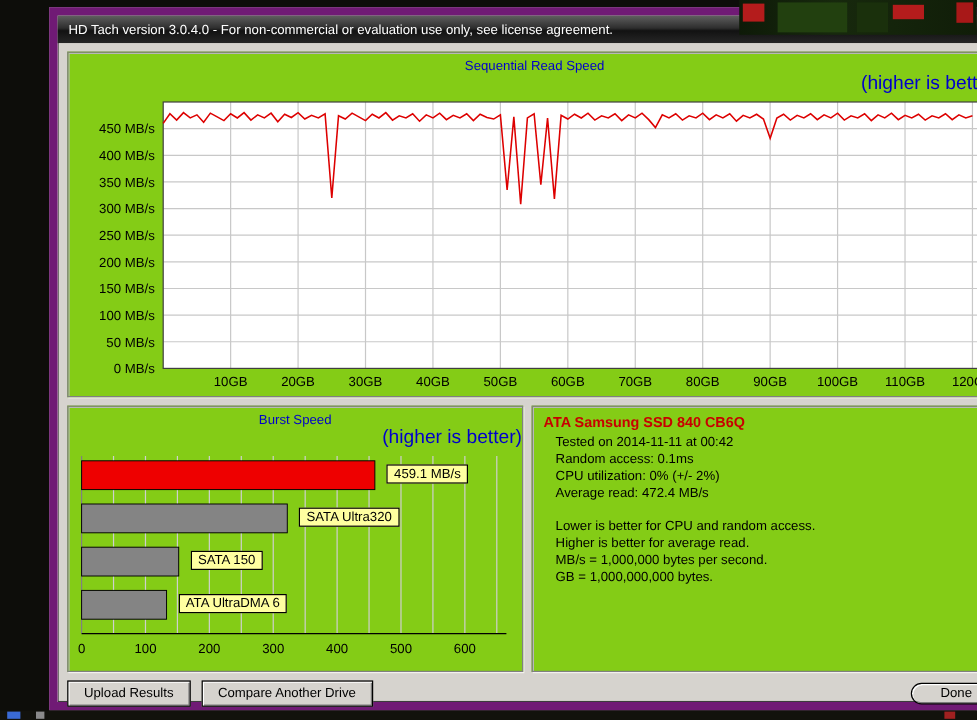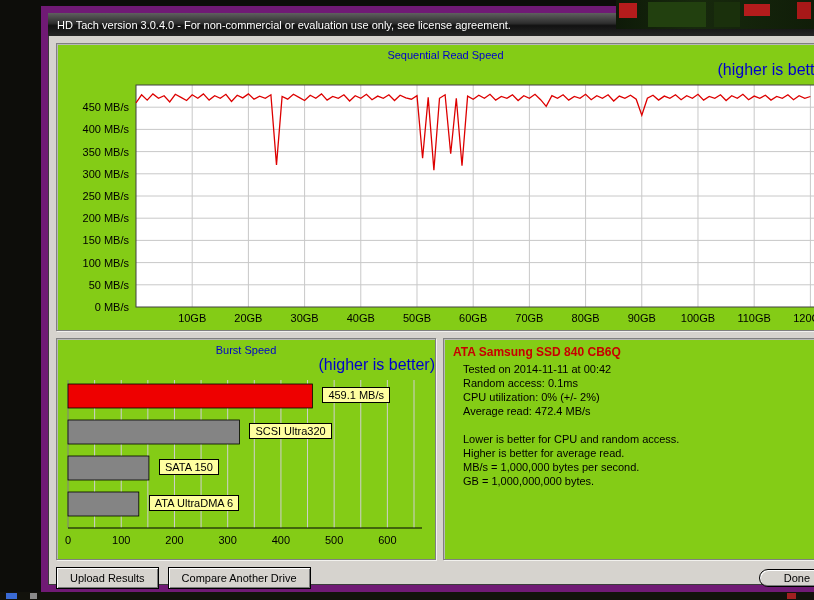--- a/index.html
+++ b/index.html
@@ -153,21 +153,21 @@
               <rect x="6" y="78" width="80.91076923076923" height="24" fill="#848484" stroke="#000" stroke-width="0.8"></rect>
               <rect x="6" y="114" width="70.79692307692308" height="24" fill="#848484" stroke="#000" stroke-width="0.8"></rect>
               <text x="6" y="166" text-anchor="middle" font-size="11" fill="#000">0</text>
               <text x="59.23076923076923" y="166" text-anchor="middle" font-size="11" fill="#000">100</text>
               <text x="112.46153846153847" y="166" text-anchor="middle" font-size="11" fill="#000">200</text>
               <text x="165.6923076923077" y="166" text-anchor="middle" font-size="11" fill="#000">300</text>
               <text x="218.92307692307693" y="166" text-anchor="middle" font-size="11" fill="#000">400</text>
               <text x="272.1538461538462" y="166" text-anchor="middle" font-size="11" fill="#000">500</text>
               <text x="325.3846153846154" y="166" text-anchor="middle" font-size="11" fill="#000">600</text>
             </svg>
-        <div class="bar-label" style="left: 260.382px; top: 9px;">459.1 MB/s</div><div class="bar-label" style="left: 187.403px; top: 45px;">SCSI Ultra320</div><div class="bar-label" style="left: 96.9108px; top: 81px;">SATA 150</div><div class="bar-label" style="left: 86.7969px; top: 117px;">ATA UltraDMA 6</div></div>
+        <div class="bar-label" style="left: 260.382px; top: 9px;">459.1 MB/s</div><div class="bar-label" style="left: 187.403px; top: 45px;">SATA Ultra320</div><div class="bar-label" style="left: 96.9108px; top: 81px;">SATA 150</div><div class="bar-label" style="left: 86.7969px; top: 117px;">ATA UltraDMA 6</div></div>
       </div>
 
       <div class="panel info-panel">
         <div class="drive-name">ATA Samsung SSD 840 CB6Q</div>
         <div id="info-lines">
             <div class="info-line">Tested on 2014-11-11 at 00:42</div>
             <div class="info-line">Random access: 0.1ms</div>
             <div class="info-line">CPU utilization: 0% (+/- 2%)</div>
             <div class="info-line">Average read: 472.4 MB/s</div>
             <div class="info-line">&nbsp;</div>

